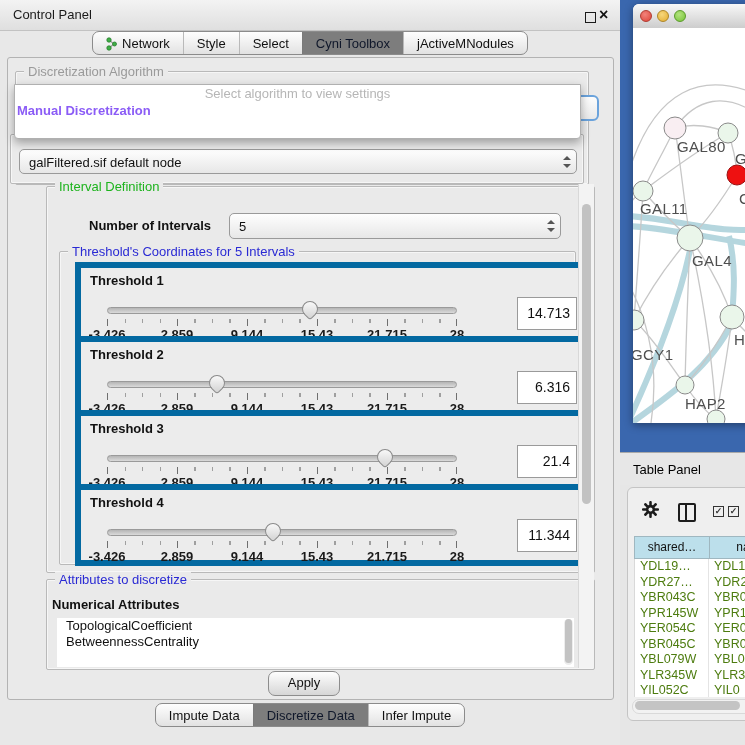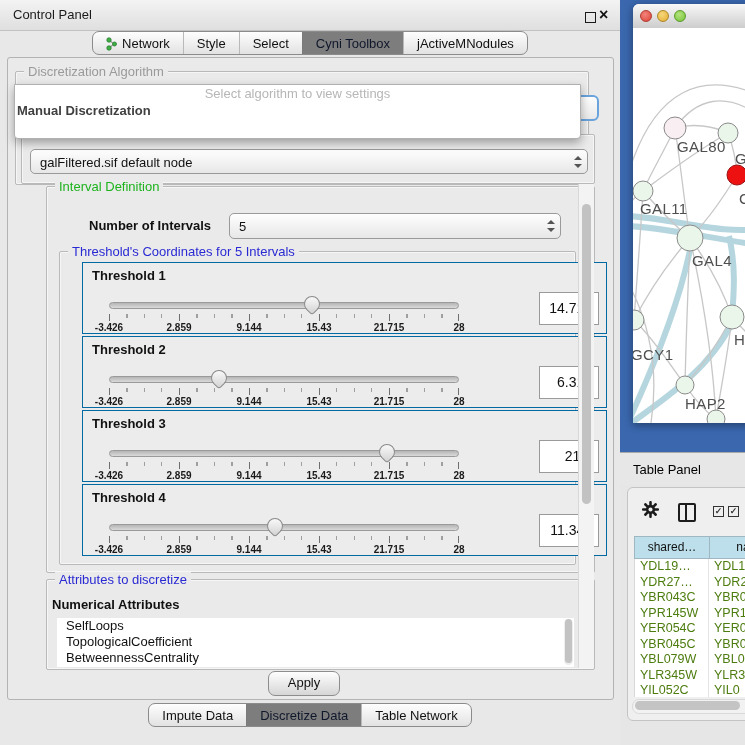--- a/index.html
+++ b/index.html
@@ -26,33 +26,33 @@
   
   .combo{position:absolute;border:1px solid #9a9a9a;border-radius:5px;background:linear-gradient(#fefefe,#e7e7e7);font-size:13px;color:#111;cursor:pointer;}
   .combo .cval{position:absolute;left:9px;top:50%;transform:translateY(-50%);white-space:nowrap;}
   .combo .stepper{position:absolute;right:5px;top:50%;transform:translateY(-50%);width:9px;height:12px;}
   .combo .stepper i{position:absolute;left:50%;width:0;height:0;border-left:4px solid transparent;border-right:4px solid transparent;transform:translateX(-50%);}
   .combo .stepper .up{top:0;border-bottom:4px solid #555;}
   .combo .stepper .dn{bottom:0;border-top:4px solid #555;}
   
   .algo-popup{position:absolute;left:6px;top:26px;width:565px;height:53px;background:#fff;border:1px solid #b0b0b0;border-radius:0 0 4px 4px;box-shadow:0 4px 10px rgba(0,0,0,.32);z-index:6;}
   .pop-placeholder{display:block;text-align:center;color:#b6b6b6;font-size:13px;padding-top:1px;height:16px;}
-  .pop-item{display:block;font-size:13px;color:#404040;padding-left:2px;line-height:17px;cursor:pointer;white-space:nowrap;}
+  .pop-item{display:block;font-size:13px;color:#8b5cf6;padding-left:2px;line-height:17px;cursor:pointer;white-space:nowrap;}
   .pop-item.bold{font-weight:bold;}
   .focus-combo{position:absolute;left:545px;top:37px;width:42px;height:22px;border:2px solid #6ba3dc;border-radius:6px;background:linear-gradient(#fdfdfd,#e9e9e9);z-index:5;}
   
-  .thr-panel{position:absolute;left:22px;width:503px;height:70px;border:1px solid #0369a1;background:#ececec;padding-left:20px;}
+  .thr-panel{position:absolute;left:15px;width:503px;height:70px;border:6px solid #0369a1;background:#ececec;}
   .thr-label{position:absolute;left:9px;top:5px;font-size:13px;font-weight:bold;color:#111;}
   .slider{position:absolute;left:26px;top:33px;width:350px;height:36px;cursor:pointer;}
   .track{position:absolute;left:0;right:0;top:6px;height:5px;border:1px solid #9a9a9a;border-radius:4px;background:linear-gradient(#b5b5b5,#dadada);}
   .thumb{position:absolute;top:0;width:14px;height:14px;margin-left:-7px;background:linear-gradient(135deg,#ffffff,#d2d2d2);border:1px solid #8a8a8a;border-radius:50% 50% 3px 50%;transform:rotate(45deg);cursor:grab;}
   .ticks-minor{position:absolute;left:0;right:0;top:18px;height:4px;background:repeating-linear-gradient(90deg,#9f9f9f 0 1px,transparent 1px 5%);}
   .ticks-major{position:absolute;left:0;right:0;top:18px;height:7px;background:repeating-linear-gradient(90deg,#6f6f6f 0 1px,transparent 1px 20%);}
   .ticks-major::after{content:"";position:absolute;right:0;top:0;width:1px;height:7px;background:#6f6f6f;}
-  .tlab{position:absolute;top:26px;transform:translateX(-50%);font-size:10px;font-weight:bold;color:#1a1a1a;white-space:nowrap;}
+  .tlab{position:absolute;top:26px;transform:translateX(-50%);font-size:13px;font-weight:bold;color:#1a1a1a;white-space:nowrap;}
   .tl0{left:0}.tl1{left:20%}.tl2{left:40%}.tl3{left:60%}.tl4{left:80%}.tl5{left:100%}
   .thr-val{position:absolute;right:7px;top:29px;width:52px;height:31px;background:#fff;border:1px solid #9a9a9a;font-size:14px;color:#111;text-align:right;line-height:31px;padding-right:6px;}
   
   .attr-list{position:absolute;left:10px;top:38px;width:517px;height:49px;background:#fff;overflow:hidden;}
   .attr-item{font-size:13px;color:#111;padding-left:9px;line-height:16px;cursor:pointer;white-space:nowrap;}
   .attr-scroll{position:absolute;right:1px;top:1px;width:9px;height:46px;background:#ededed;border-radius:5px;}
   .attr-thumb{position:absolute;left:1px;top:0;width:7px;height:44px;background:#c3c3c3;border-radius:4px;}
   .apply-btn{position:absolute;left:260px;top:613px;width:70px;height:23px;border:1px solid #8d8d8d;border-radius:7px;background:linear-gradient(#fefefe,#d6d6d6);font-size:13px;color:#111;text-align:center;line-height:22px;cursor:pointer;}
   .vscroll{position:absolute;left:570px;top:126px;width:15px;height:484px;background:#f3f3f3;border-left:1px solid #d8d8d8;}
   .vscroll .vthumb{position:absolute;left:3px;top:20px;width:9px;height:300px;background:#c2c2c2;border-radius:6px;cursor:grab;}
@@ -134,21 +134,21 @@
         <span class="grouplabel glabel-gray">Discretization Algorithm</span>
       </div>
 
       <div class="focus-combo"></div>
 
       <div class="algo-popup">
         <span class="pop-placeholder">Select algorithm to view settings</span>
         <span class="pop-item bold">Manual Discretization</span>
       </div>
 
-      <div class="groupbox" style="left:13px;top:76px;width:572px;height:48px;background:#eaeaea;">
+      <div class="groupbox" style="left:2px;top:76px;width:572px;height:48px;background:#eaeaea;">
         <span class="grouplabel glabel-dark">Table Data</span>
         <div class="combo" style="left:8px;top:14px;width:556px;height:23px;">
           <span class="cval">galFiltered.sif default node</span>
           <span class="stepper">
               <i class="up"></i>
               <i class="dn"></i>
             </span>
         </div>
       </div>
 
@@ -234,21 +234,20 @@
             </div>
             <div class="thr-val">11.344</div>
           </div>
         </div>
       </div>
 
       <div class="groupbox" style="left:38px;top:521px;width:547px;height:89px;overflow:visible;">
         <span class="grouplabel glabel-blue">Attributes to discretize</span>
         <span style="position:absolute;left:5px;top:17px;font-size:13px;font-weight:bold;color:#111;">Numerical Attributes</span>
         <div class="attr-list">
-          <div class="attr-item">SelfLoops</div>
           <div class="attr-item">TopologicalCoefficient</div>
           <div class="attr-item">BetweennessCentrality</div>
           <div class="attr-scroll">
               <div class="attr-thumb"></div>
             </div>
         </div>
       </div>
 
       <div class="apply-btn">Apply</div>
 
@@ -259,21 +258,21 @@
 
     <div class="bottom-tabbar">
       <span class="seg">
         <span class="tab">
             <span>Impute Data</span>
           </span>
         <span class="tab sel">
             <span>Discretize Data</span>
           </span>
         <span class="tab">
-            <span>Table Network</span>
+            <span>Infer Impute</span>
           </span>
       </span>
     </div>
   </div>
 
   <div class="right-panel">
 
     <div class="desktop">
       <div class="net-window">
         <div class="net-titlebar">

